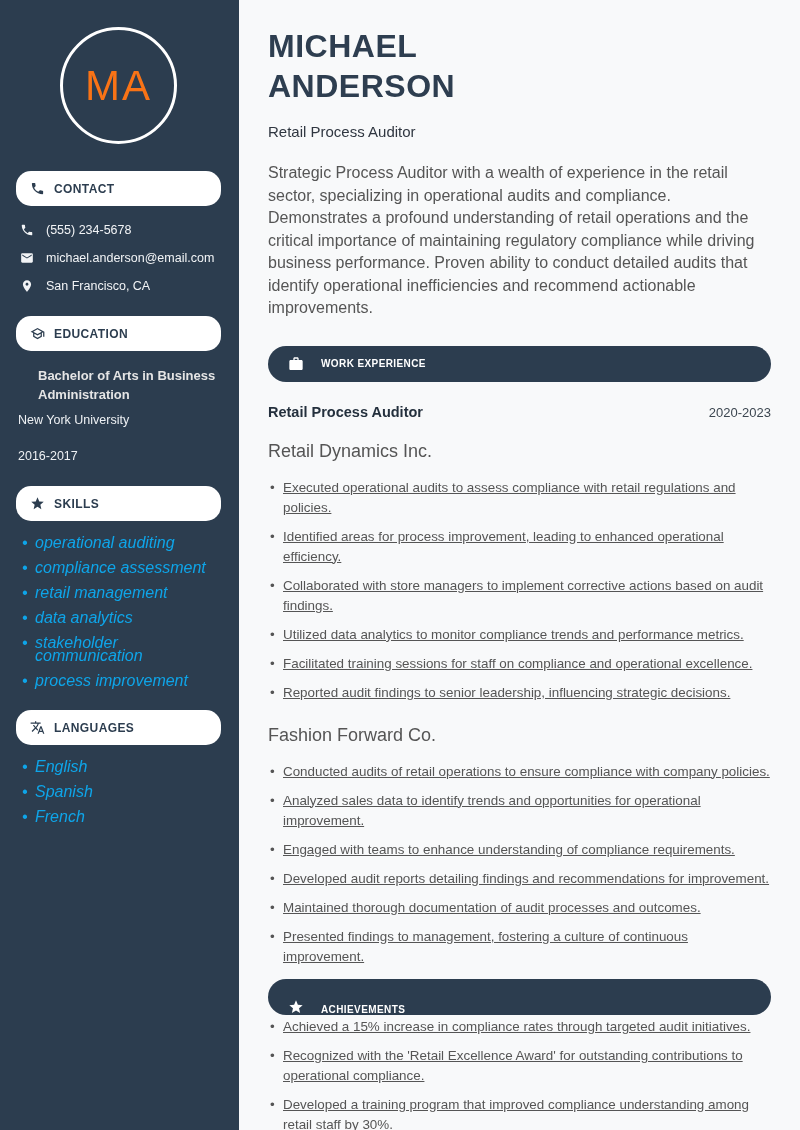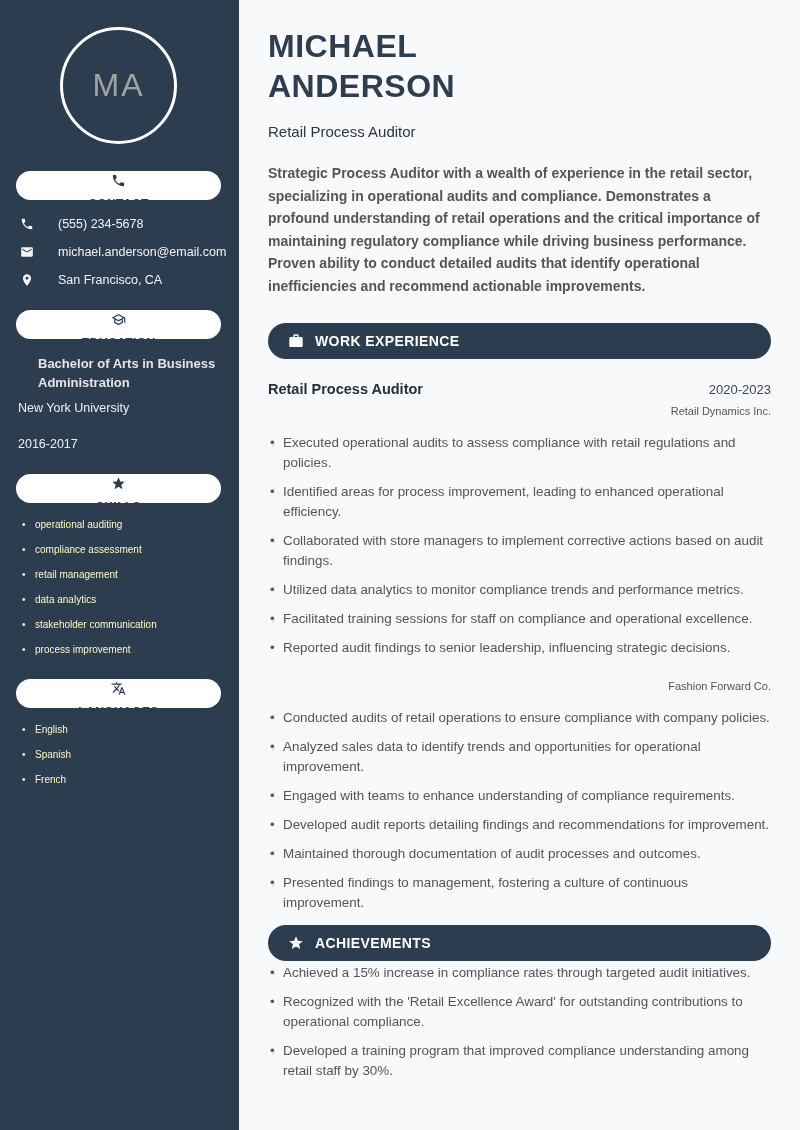--- a/index.html
+++ b/index.html
@@ -16,86 +16,86 @@
     flex:0 0 239px; width:239px;
     background:var(--sidebar-bg,#2c3d4f);
     color:#fff;
     padding:27px 18px 20px 16px;
   }
   .avatar {
     width:117px; height:117px; border:3px solid #fff; border-radius:50%;
     margin:0 auto 27px auto;
     display:flex; align-items:center; justify-content:center;
   }
-  .initials { font-size:32px; letter-spacing:2px; font-weight:400; color:#a3a3a3; }
+  .initials { font-size:42px; letter-spacing:2px; font-weight:400; color:#f97316; }
 
   .side-block { margin-bottom:23px; }
   .side-pill {
     background:#fff; color:var(--sidebar-bg,#2c3d4f);
-    border-radius:15px; height:29px;
+    border-radius:15px; height:35px;
     display:flex; align-items:center; gap:9px;
-    padding:2px 14px;
-    font-weight:700; font-size:12px; letter-spacing:.4px;flex-direction:column;
+    padding:11px 14px;
+    font-weight:700; font-size:12px; letter-spacing:.4px;
   }
   .ic { width:15px; height:15px; fill:currentColor; flex:none; }
   .ic-lg { width:16px; height:16px; fill:currentColor; flex:none; }
 
   .contact-list { padding:17px 0 0 4px; display:flex; flex-direction:column; gap:14px; }
-  .contact-row { display:flex; gap:24px; font-size:12.5px; color:#f2f4f6; }
+  .contact-row { display:flex; gap:12px; font-size:12.5px; color:#f2f4f6; }
   .contact-row .ic { width:14px; height:14px; }
 
   .edu { padding:15px 2px 0 2px; }
   .edu-degree { font-weight:700; font-size:13px; line-height:19px; color:#e5e5e5; margin-bottom:9px;margin-left:20px; }
   .edu-school { font-size:12.5px; color:#eef1f4; margin-bottom:22px; }
   .edu-years  { font-size:12.5px; color:#eef1f4; }
 
   .side-list { list-style:none; padding:15px 0 0 6px; }
   .side-item {
-    font-size:10px; color:#fef9c3; line-height:13px;
-    position:relative; padding-left:13px; margin-bottom:12px;
+    font-size:16px; color:#0ea5e9; line-height:13px;
+    position:relative; padding-left:13px; margin-bottom:12px;font-style:italic;
   }
   .side-item::before { content:"•"; position:absolute; left:0; top:0; }
 
   
   .main {
     flex:1 1 auto;
     background:var(--main-bg,#f8f9fa);
     padding:26px 29px 30px 29px;
   }
   .name {
     color:var(--heading,#2e3e50);
     font-size:32px; line-height:40px; font-weight:700; letter-spacing:.5px;
   }
   .name-line { display:block; }
   .candidate-title { margin-top:17px; font-size:15px; color:#2f3640; }
-  .summary { margin-top:22px; font-size:14px; line-height:22.5px; color:var(--body-text,#555);font-weight:bold; }
+  .summary { margin-top:22px; font-size:16px; line-height:22.5px; color:var(--body-text,#555); }
 
   .section-pill {
     margin-top:26px;
     background:var(--sidebar-bg,#2c3d4f); color:#fff;
     height:36px; border-radius:18px;
-    display:flex; align-items:center; gap:11px;
+    display:flex; align-items:center; gap:17px;
     padding:0 20px;
-    font-weight:700; font-size:14px; letter-spacing:.4px;
+    font-weight:700; font-size:10px; letter-spacing:.4px;
   }
 
   .job { margin-top:22px; }
   .job-head { display:flex; justify-content:space-between; align-items:baseline; }
   .job-name  { font-size:14.5px; font-weight:700; color:#24303d; }
   .job-dates { font-size:13px; color:#3c4650; }
-  .job-company { margin-top:8px; font-size:11px; color:var(--body-text,#555);text-align:right; }
+  .job-company { margin-top:21px; font-size:18px; color:var(--body-text,#555); }
 
   .bullets { list-style:none; margin-top:16px; }
   .bullet {
     font-size:13.4px; color:var(--body-text,#555); line-height:20px;
-    position:relative; padding-left:15px; margin-bottom:9px;
+    position:relative; padding-left:15px; margin-bottom:9px;text-decoration:underline;
   }
   .bullet::before { content:"•"; position:absolute; left:2px; top:0; }
 
-  .achievements-pill { margin-top:12px; }
+  .achievements-pill { margin-top:12px;align-items:flex-end; }
   .achievements { margin-top:2px; }
 </style>
 </head>
 <body>
 
 <div class="page">
 
   <aside class="sidebar">
 
     <div class="avatar">

